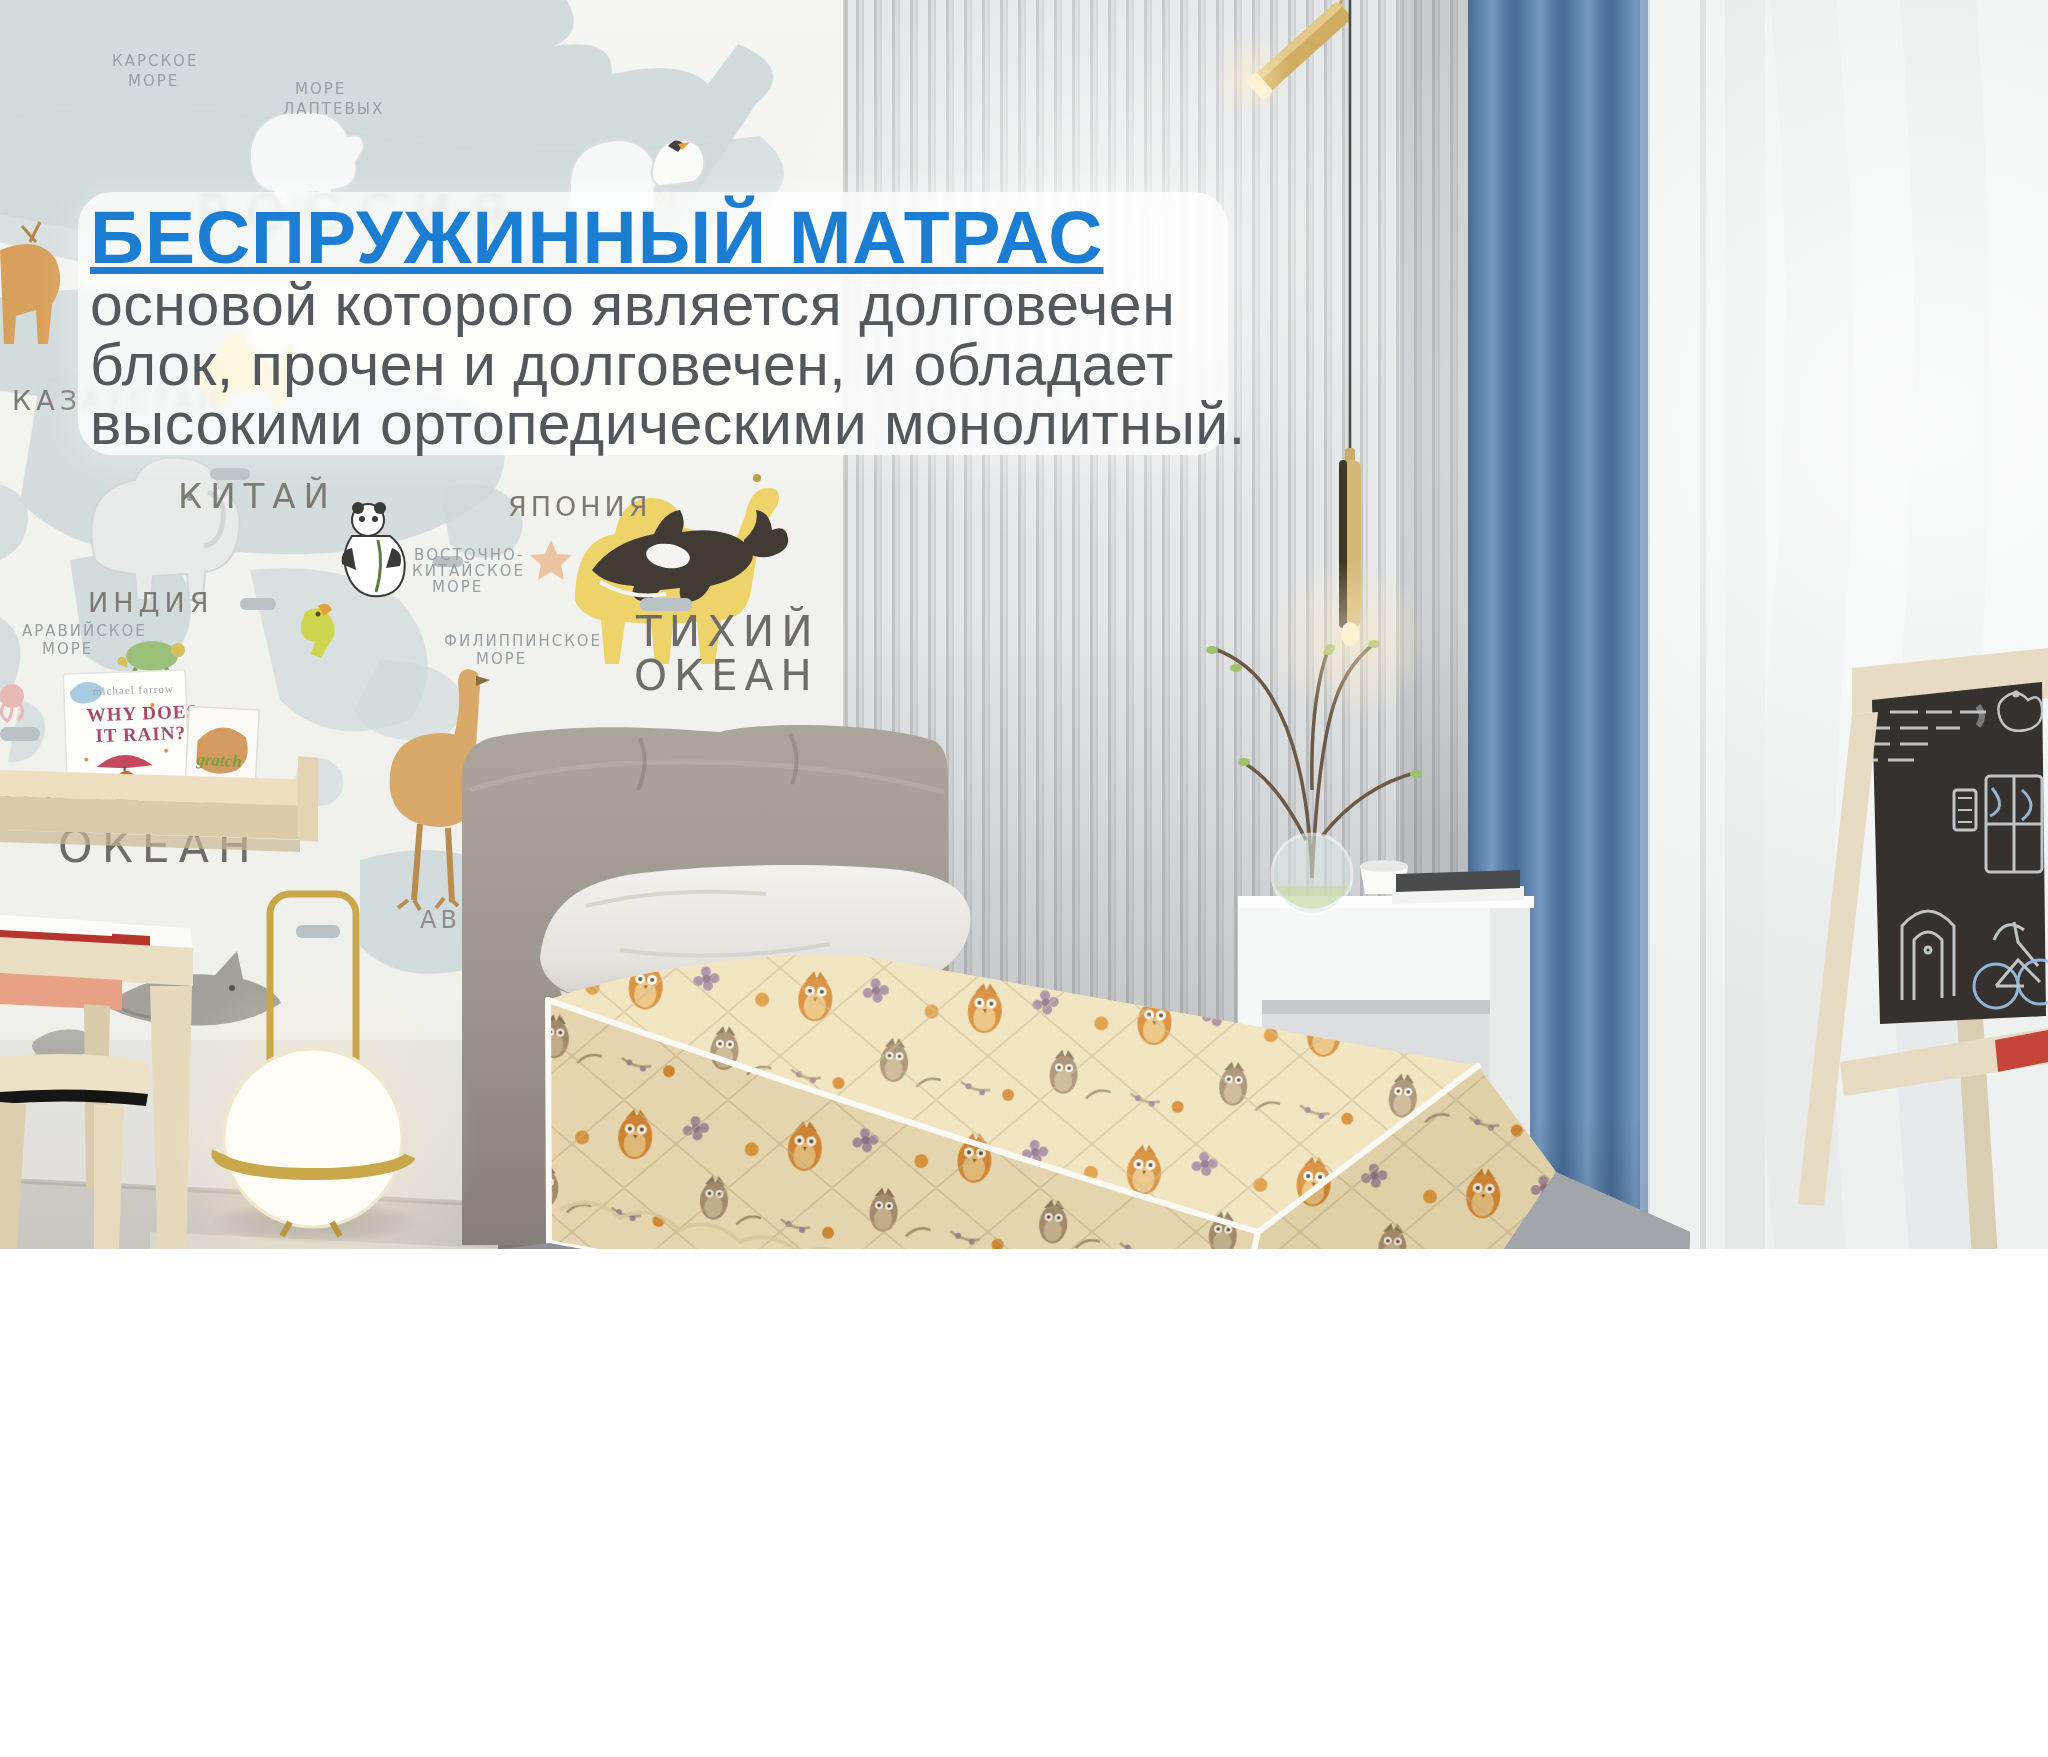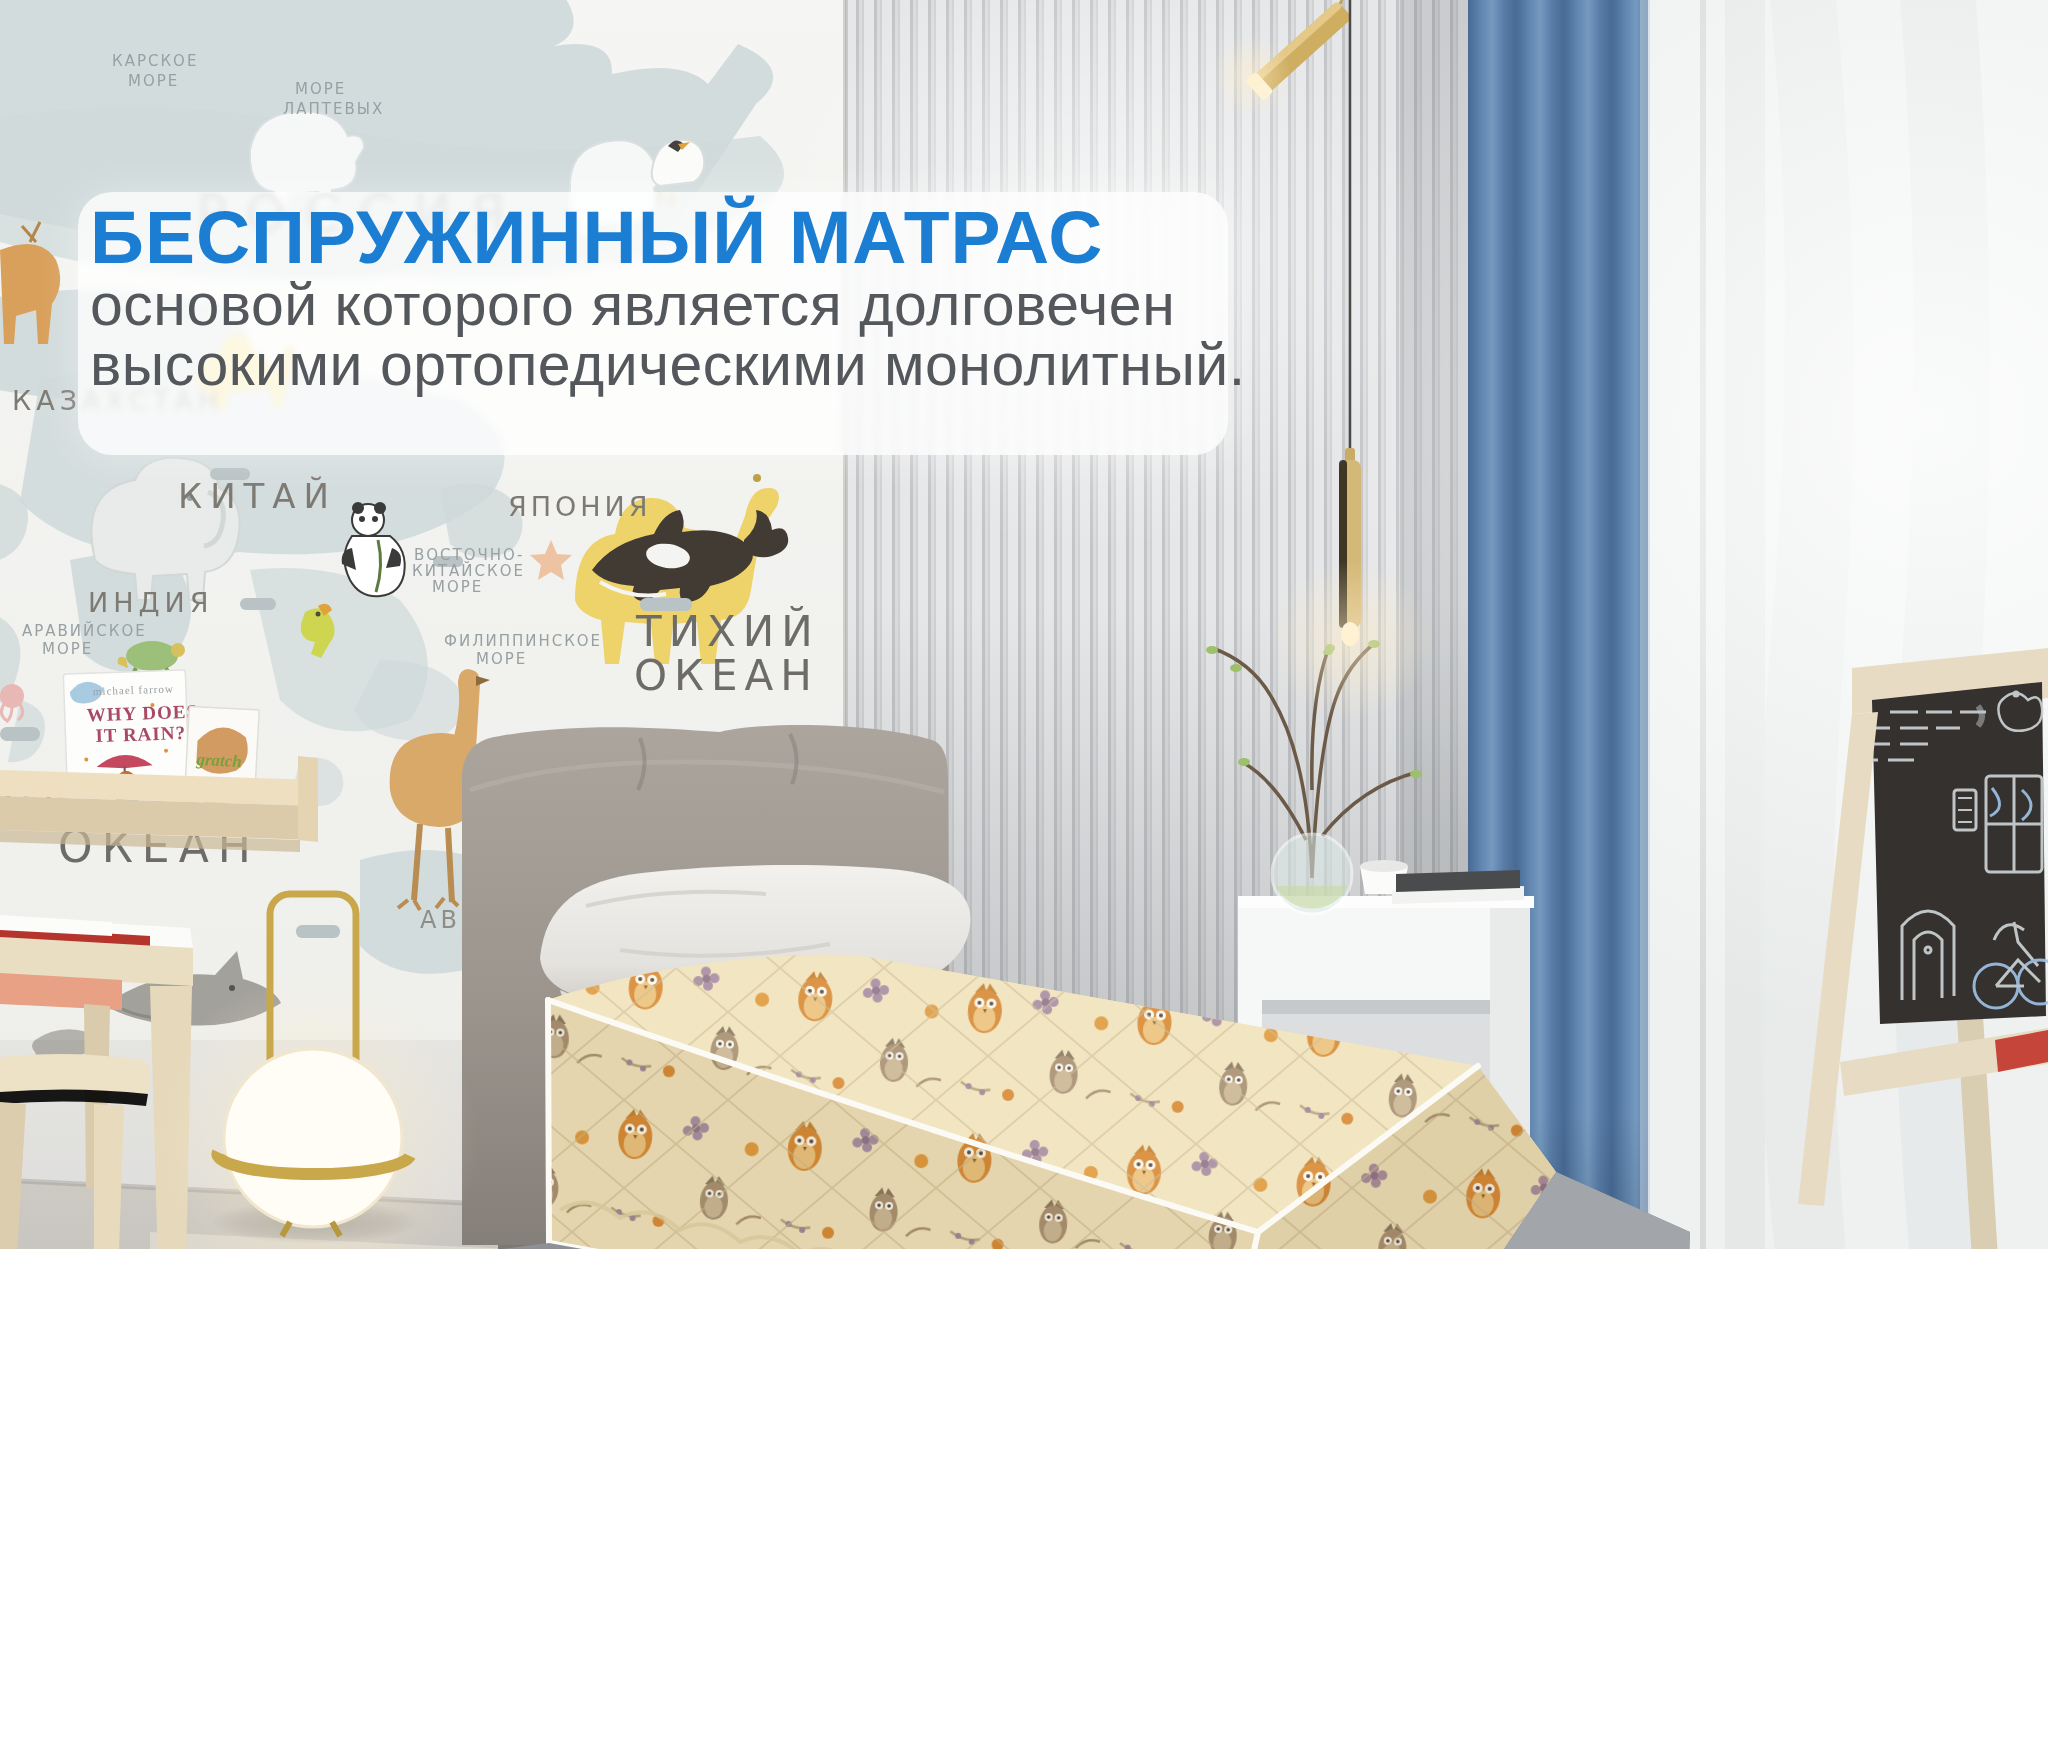--- a/index.html
+++ b/index.html
@@ -6,21 +6,21 @@
   html,body{margin:0;padding:0;background:#ffffff;}
   .canvas{position:relative;width:2048px;height:1249px;overflow:hidden;
           font-family:"Liberation Sans",sans-serif;background:#f2f2f0;}
   .scene{position:absolute;left:0;top:0;width:2048px;height:1757px;display:block;}
   .overlay{position:absolute;left:78px;top:192px;width:1150px;height:263px;
            border-radius:34px;background:rgba(255,255,255,0.80);
            -webkit-backdrop-filter:blur(3px);backdrop-filter:blur(3px);
            box-shadow:0 0 40px rgba(255,255,255,0.35);
            padding:6px 0 0 12px;box-sizing:border-box;}
   .overlay-heading{font-size:75px;line-height:78px;font-weight:bold;
-                   color:#1b7ed3;letter-spacing:1px;white-space:nowrap;}
+                   color:#1b7ed3;letter-spacing:1px;white-space:nowrap;text-decoration:underline;}
   .overlay-line{font-size:59px;line-height:59.5px;color:#54575b;
                 letter-spacing:0.5px;white-space:nowrap;}
   text{font-family:"DejaVu Sans",sans-serif;}
   .sea{fill:#97a0a3;font-size:15px;letter-spacing:2px;}
   .country{fill:#7d7a74;}
   .bigocean{fill:#6e6c68;}
   .bookauthor{font-family:"Liberation Serif",serif;fill:#9aa0a2;font-size:11px;letter-spacing:1px;}
   .booktitle{font-family:"Liberation Serif",serif;fill:#a84a66;font-size:19px;font-weight:bold;letter-spacing:1px;}
   .booktitle2{font-family:"Liberation Serif",serif;fill:#7aa03c;font-size:17px;font-weight:bold;font-style:italic;}
 </style>
@@ -528,15 +528,16 @@
           <circle cx="286" cy="1470" r="11" fill="#c4b04b"></circle>
       <circle cx="430" cy="1490" r="29" fill="#d6c45e"></circle>
           <circle cx="430" cy="1490" r="11" fill="#c4b04b"></circle>
     </g>
   </g>
 </svg>
 
 <div class="overlay">
   <div class="overlay-heading">БЕСПРУЖИННЫЙ МАТРАС</div>
   <div class="overlay-line">основой которого является долговечен</div>
+  <div class="overlay-line">блок, прочен и долговечен, и обладает</div>
   <div class="overlay-line">высокими ортопедическими монолитный.</div>
 </div>
 </div>
 
 </body></html>

